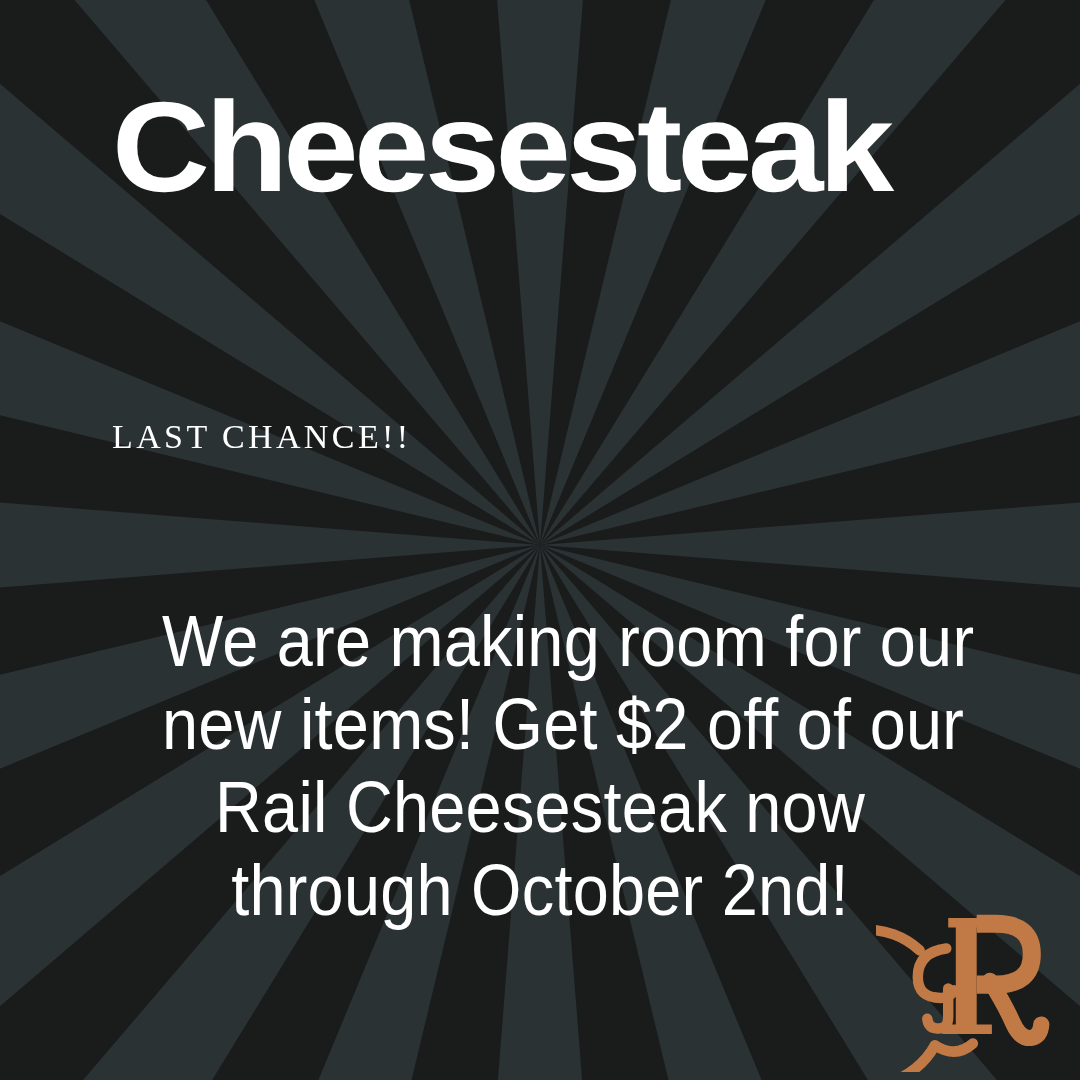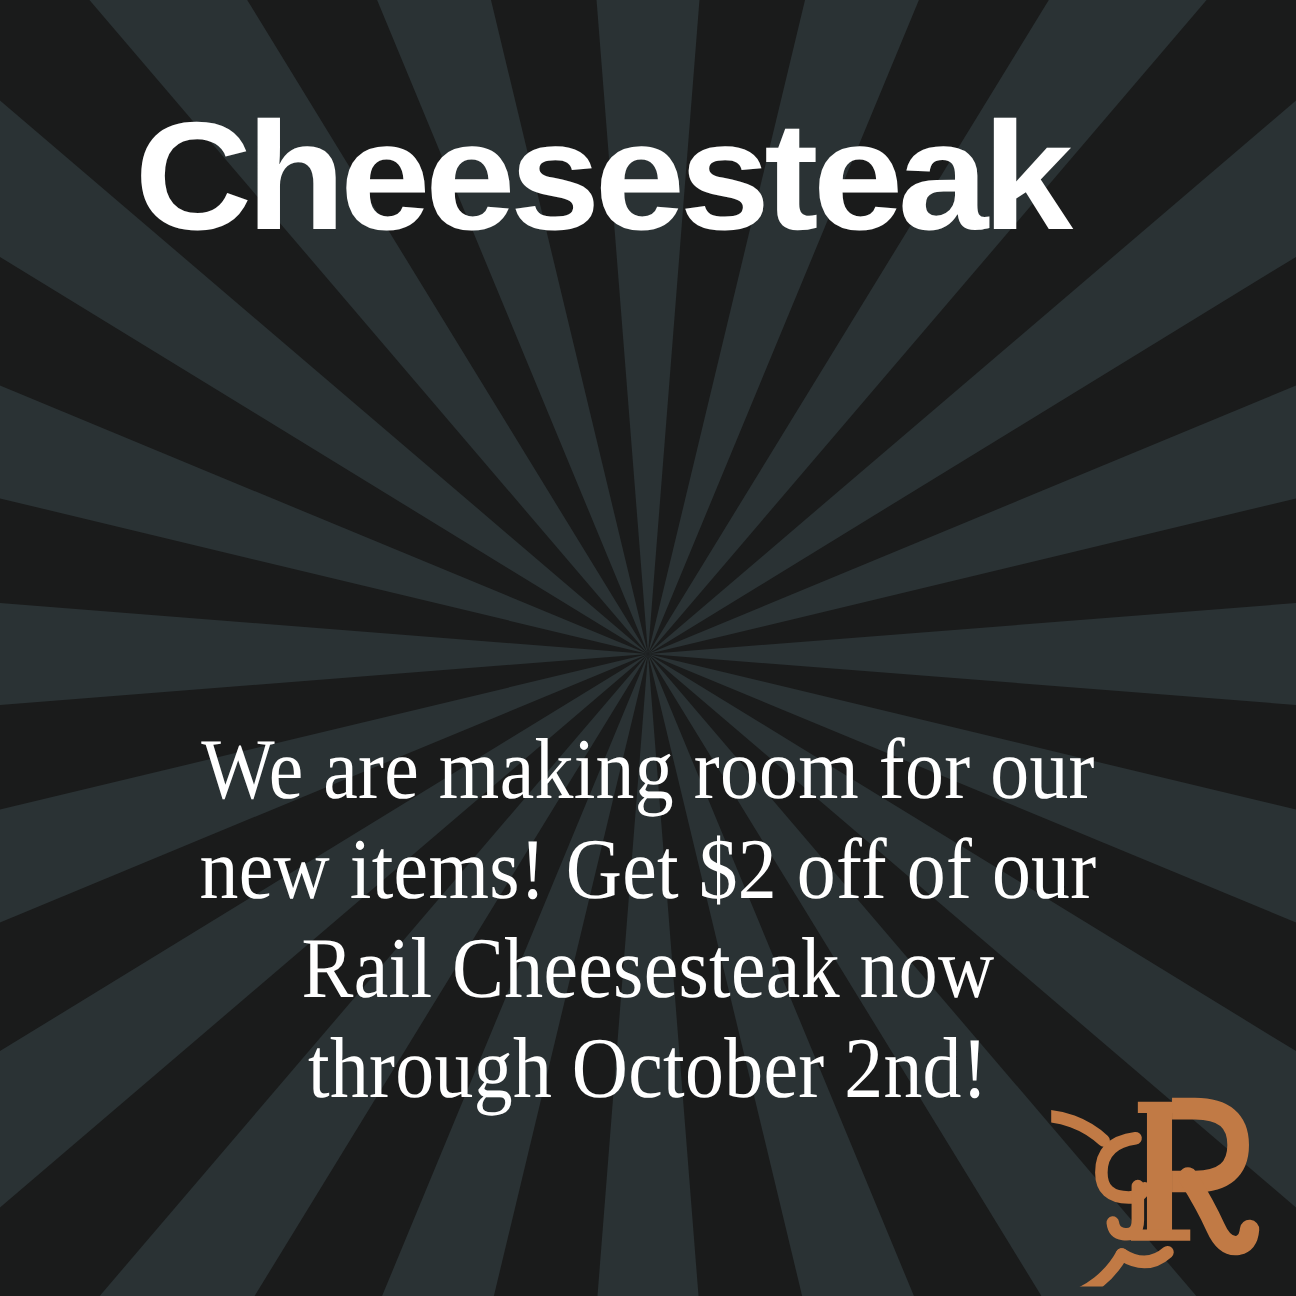--- a/index.html
+++ b/index.html
@@ -77,21 +77,21 @@
     white-space: nowrap;
   }
 
   .body-copy {
     position: absolute;
     left: 0;
     right: 0;
     top: 600px;
     text-align: center;
     color: #ffffff;
-    font-family: Liberation Serif, serif;
+    font-family: Liberation Sans, sans-serif;
     font-weight: 400;
     font-size: 72px;
     line-height: 83px;
     letter-spacing: 0.004em;
     padding: 0 120px;
     box-sizing: border-box;
   }
 
   .body-copy .body-line {
     display: block;
@@ -140,20 +140,21 @@
         <path d="M540,545 L-225.36686473017903,-1302.7590650225736 A2000,2000 0 0,1 73.10927228818974,-1399.7398407953533 Z" fill="#2a3234"></path>
       </g>
   </svg>
 
   <div id="content">
 
     <div class="headline-block">
       <span class="headline-line headline-line-2">Cheesesteak</span>
     </div>
 
+    <div class="kicker">LAST CHANCE!!</div>
 
     <div class="body-copy">
       <span class="body-line">We are making room for our</span>
       <span class="body-line">new items! Get $2 off of our</span>
       <span class="body-line">Rail Cheesesteak now</span>
       <span class="body-line">through October 2nd!</span>
     </div>
 
     <svg id="logo-mark" viewBox="0 0 200 200" aria-hidden="true">
       <g id="logo-paths" fill="#c17a45">

